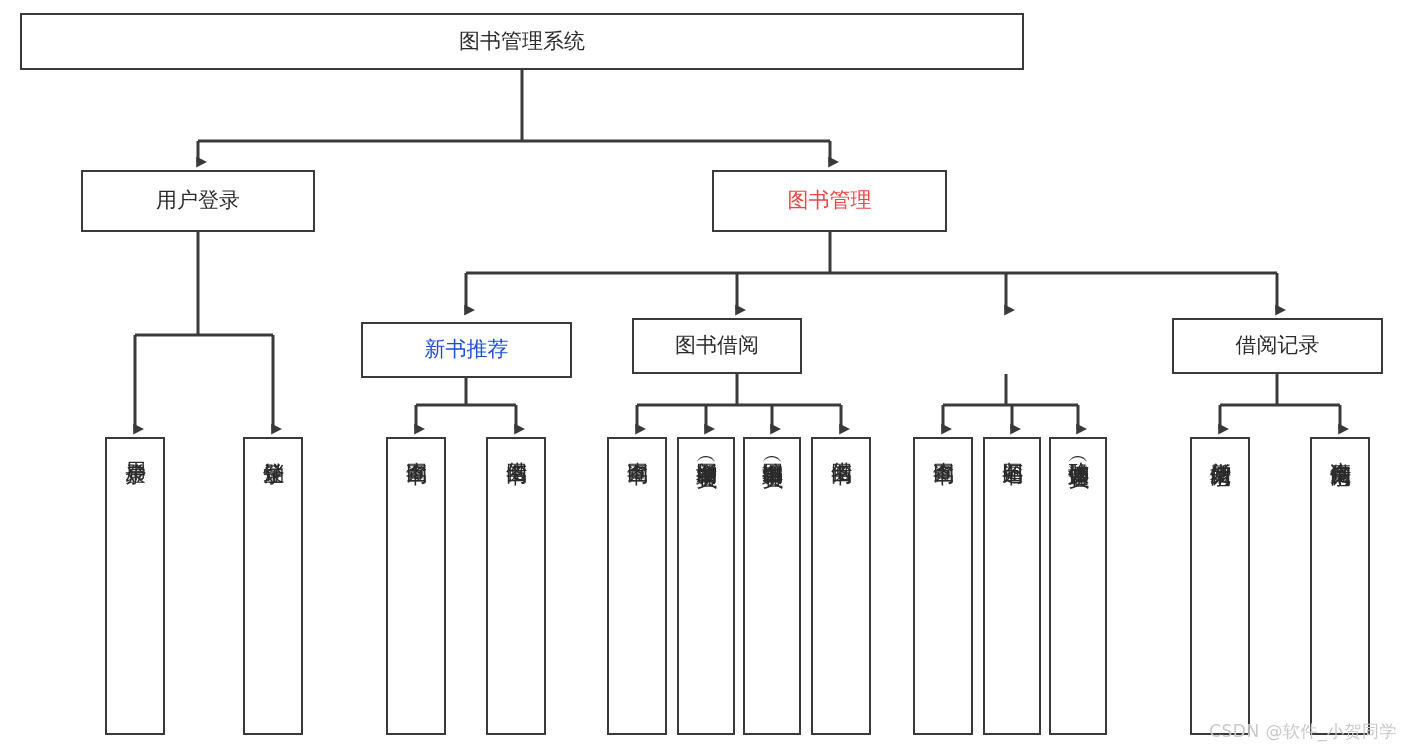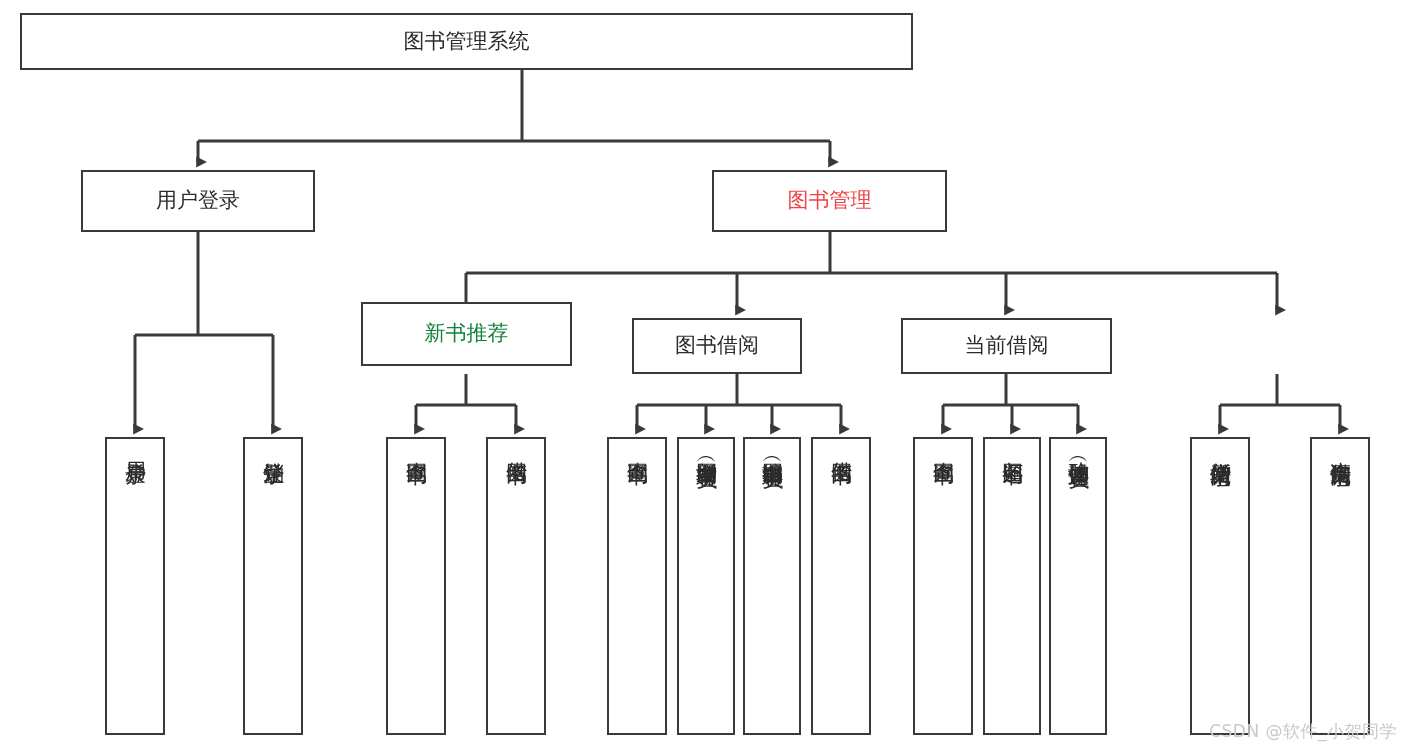--- a/index.html
+++ b/index.html
@@ -115,39 +115,39 @@
       <path d="M 1012 405 L 1012 429" marker-end="url(#arrow)"></path>
       <path d="M 1078 405 L 1078 429" marker-end="url(#arrow)"></path>
 
       <path d="M 1277 374 L 1277 405"></path>
       <path d="M 1220 405 L 1340 405"></path>
       <path d="M 1220 405 L 1220 429" marker-end="url(#arrow)"></path>
       <path d="M 1340 405 L 1340 429" marker-end="url(#arrow)"></path>
     </g>
   </svg>
 
-  <div class="node horizontal" style="left: 20px; top: 13px; width: 893px; height: 57px; border-color: rgb(58, 58, 58); background: rgb(255, 255, 255); color: rgb(43, 43, 43);">
+  <div class="node horizontal" style="left: 20px; top: 13px; width: 1004px; height: 57px; border-color: rgb(58, 58, 58); background: rgb(255, 255, 255); color: rgb(43, 43, 43);">
     <span class="label">图书管理系统</span>
   </div>
 
   <div class="node horizontal" style="left: 81px; top: 170px; width: 234px; height: 62px; border-color: rgb(58, 58, 58); background: rgb(255, 255, 255); color: rgb(43, 43, 43);">
     <span class="label">用户登录</span>
   </div>
   <div class="node horizontal" style="left: 712px; top: 170px; width: 235px; height: 62px; border-color: rgb(58, 58, 58); background: rgb(255, 255, 255); color: #ef4444;">
     <span class="label">图书管理</span>
   </div>
 
-  <div class="node horizontal" style="left: 361px; top: 302px; width: 211px; height: 64px; border-color: rgb(58, 58, 58); background: rgb(255, 255, 255); color: #15803d;">
+  <div class="node horizontal" style="left: 361px; top: 322px; width: 211px; height: 56px; border-color: rgb(58, 58, 58); background: rgb(255, 255, 255); color: #1d4ed8;">
     <span class="label">新书推荐</span>
   </div>
   <div class="node horizontal" style="left: 632px; top: 318px; width: 170px; height: 56px; border-color: rgb(58, 58, 58); background: rgb(255, 255, 255); color: rgb(43, 43, 43);">
     <span class="label">图书借阅</span>
   </div>
-  <div class="node horizontal" style="left: 901px; top: 318px; width: 211px; height: 56px; border-color: rgb(58, 58, 58); background: rgb(255, 255, 255); color: rgb(43, 43, 43);">
-    <span class="label">当前借阅</span>
+  <div class="node horizontal" style="left: 1172px; top: 318px; width: 211px; height: 56px; border-color: rgb(58, 58, 58); background: rgb(255, 255, 255); color: rgb(43, 43, 43);">
+    <span class="label">借阅记录</span>
   </div>
 
   <div class="node vertical" style="left: 105px; top: 437px; width: 60px; height: 298px; border-color: rgb(58, 58, 58); background: rgb(255, 255, 255); color: rgb(43, 43, 43);">
     <span class="label">用户登录</span>
   </div>
   <div class="node vertical" style="left: 243px; top: 437px; width: 60px; height: 298px; border-color: rgb(58, 58, 58); background: rgb(255, 255, 255); color: rgb(43, 43, 43);">
     <span class="label">注销登录</span>
   </div>
   <div class="node vertical" style="left: 386px; top: 437px; width: 60px; height: 298px; border-color: rgb(58, 58, 58); background: rgb(255, 255, 255); color: rgb(43, 43, 43);">
     <span class="label">查询图书</span>

